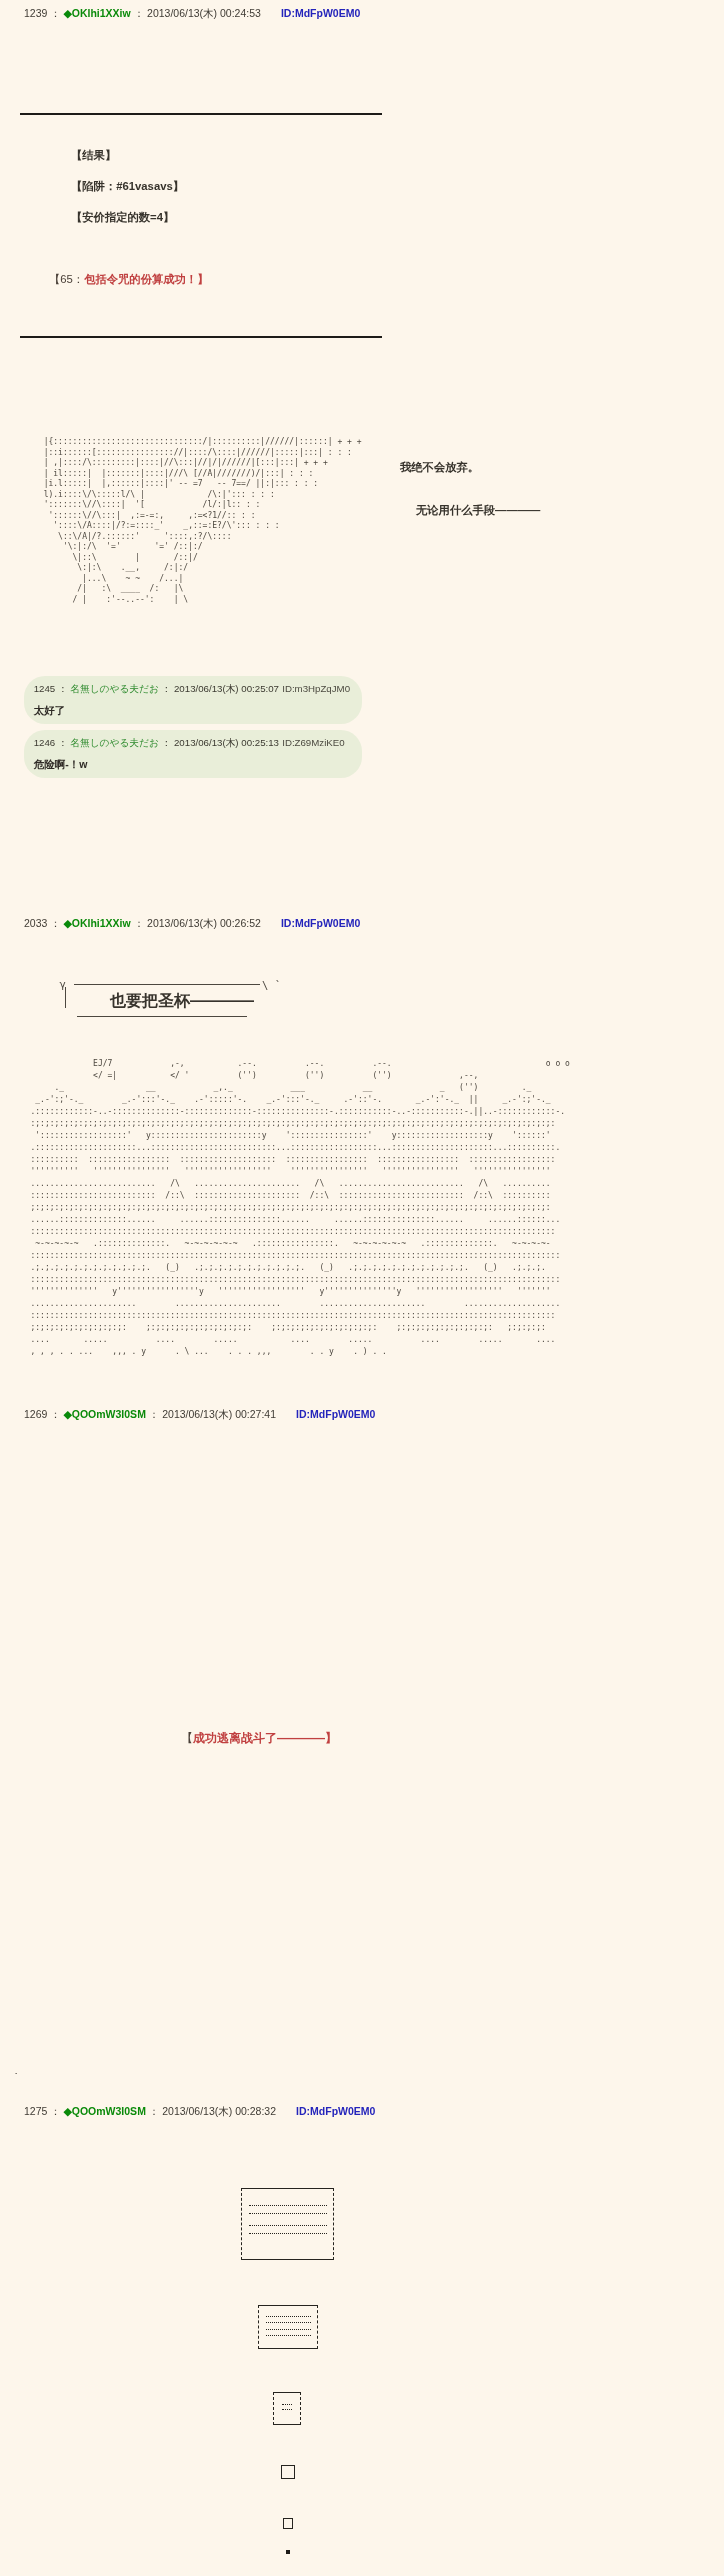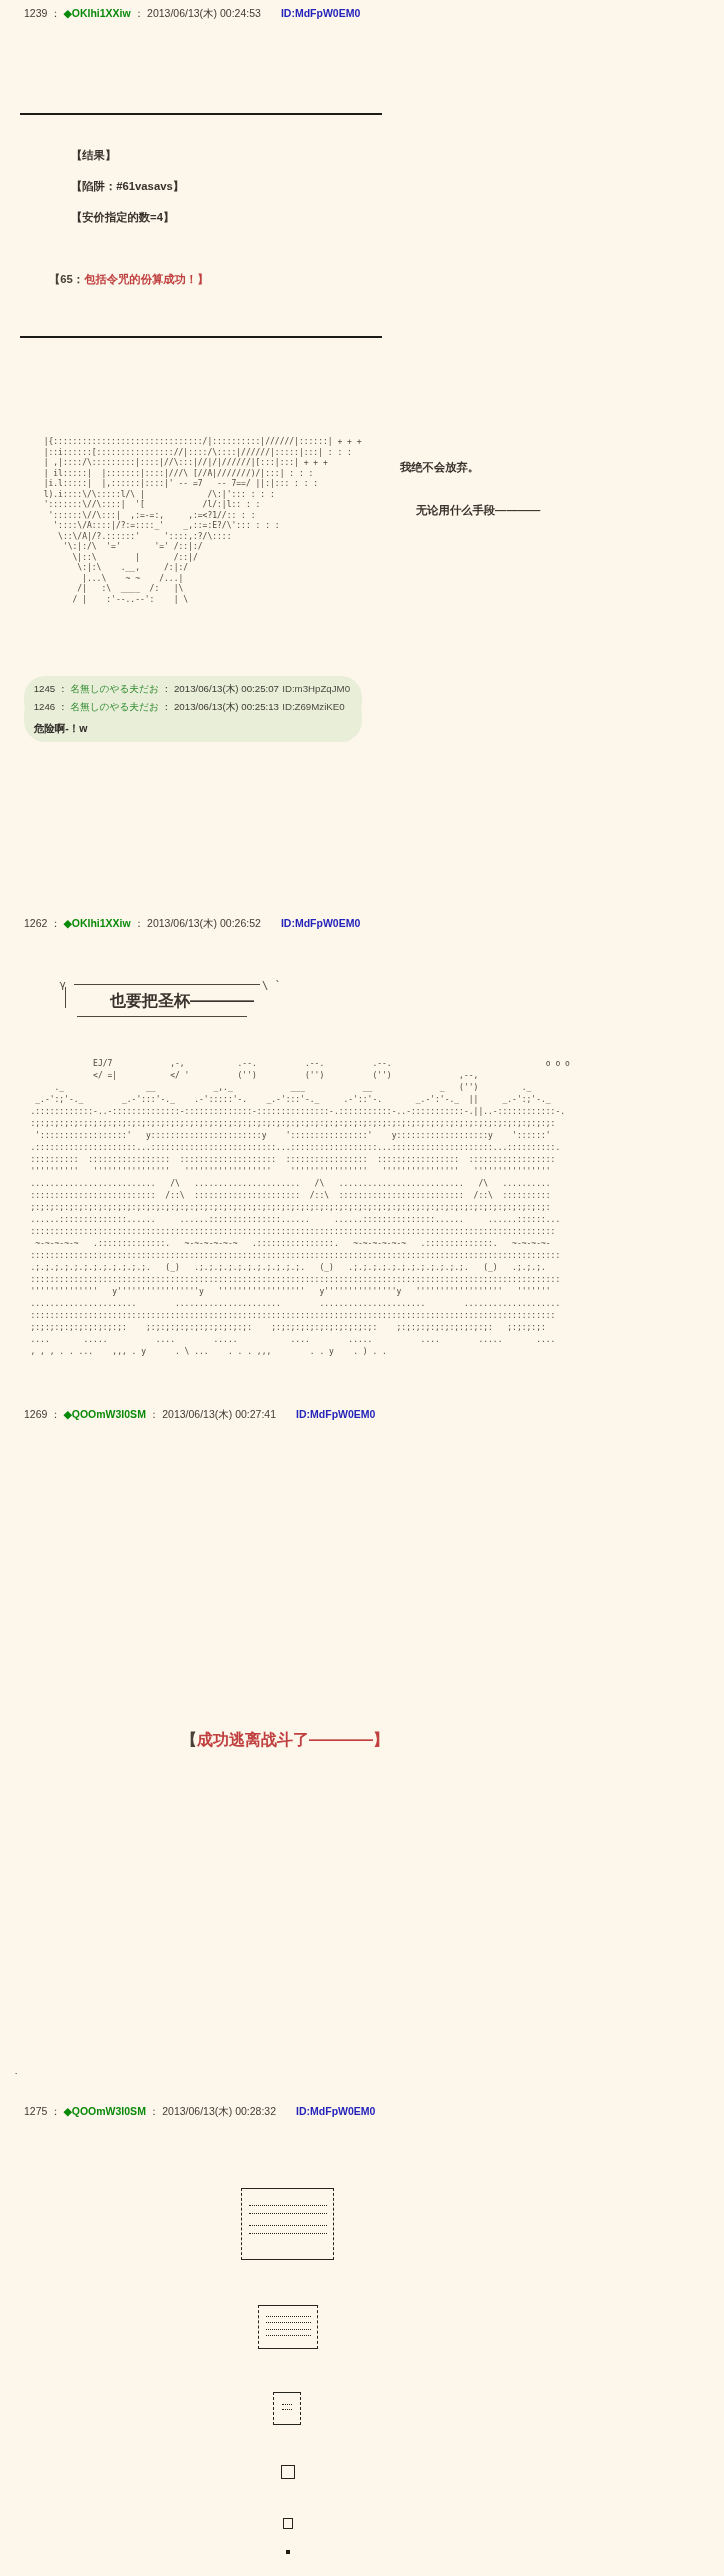--- a/index.html
+++ b/index.html
@@ -10,22 +10,22 @@
   .post-header{font-size:10.5px;white-space:nowrap;color:#3f3b34;}
   .post-header .num,.post-header .date{color:#3f3b34;font-weight:normal;}
   .post-header .sep{color:#3f3b34;}
   .trip-name{color:#0a8a0a;font-weight:bold;}
   .post-id{color:#2424bb;font-weight:bold;margin-left:20px;}
   
   .hr{height:1.6px;background:#1d1b18;}
   
   .cjk{font-weight:bold;color:#37332c;font-size:11.3px;white-space:nowrap;}
   .red{color:#c04040;font-weight:bold;}
-  .dark-bracket{color:#4a4038;font-weight:bold;}
-  .big{font-size:16px;}
+  .dark-bracket{color:#4a4038;font-weight:normal;}
+  .big{font-size:12px;}
   
   .reply{background:#e9eed9;width:319px;padding:6.5px 9.7px;border-radius:21px;}
   .reply-header{font-size:9.7px;color:#3c3a31;white-space:nowrap;}
   .reply-name{color:#2e8b2e;}
   .reply-id{color:#4c4a40;margin-left:3.2px;}
   .reply-body{font-size:10.5px;font-weight:bold;margin-top:8px;color:#2f2b26;white-space:nowrap;}
   
   pre.aa{font-family:"DejaVu Sans Mono",monospace;margin:0;white-space:pre;color:#4c473f;}
   .aa-portrait{font-size:8px;line-height:10.5px;}
   .aa-crowd{font-size:8px;line-height:12px;color:#56524a;}
@@ -84,31 +84,31 @@
   <div class="abs cjk" style="left:400px;top:460px;">我绝不会放弃。</div>
   <div class="abs cjk" style="left:416px;top:503px;">无论用什么手段————</div>
 
   <div class="abs reply" style="left:24px;top:676px;">
     <div class="reply-header">
       <span>1245</span><span> ： </span><span class="reply-name">名無しのやる夫だお</span><span> ： </span><span>2013/06/13(木) 00:25:07</span><span class="reply-id">ID:m3HpZqJM0</span>
     </div>
     <div class="reply-body">太好了</div>
   </div>
 
-  <div class="abs reply" style="left:24px;top:694px;">
+  <div class="abs reply" style="left:24px;top:730px;">
     <div class="reply-header">
       <span>1246</span><span> ： </span><span class="reply-name">名無しのやる夫だお</span><span> ： </span><span>2013/06/13(木) 00:25:13</span><span class="reply-id">ID:Z69MziKE0</span>
     </div>
     <div class="reply-body">危险啊-！w</div>
   </div>
 
 
 
   <div class="abs post-header" style="left:24px;top:917px;">
-    <span class="num">1262</span><span class="sep"> ： </span><span class="trip-name">◆OKlhi1XXiw</span><span class="sep"> ： </span><span class="date">2013/06/13(木) 00:26:52</span><span class="post-id">ID:MdFpW0EM0</span>
+    <span class="num">2033</span><span class="sep"> ： </span><span class="trip-name">◆OKlhi1XXiw</span><span class="sep"> ： </span><span class="date">2013/06/13(木) 00:26:52</span><span class="post-id">ID:MdFpW0EM0</span>
   </div>
 
   <div class="abs bubble" style="left:58px;top:976px;">
     <span class="gamma">γ</span>
     <div class="topline"></div>
     <span class="tail">\ `</span>
     <div class="vline"></div>
     <div class="btext">也要把圣杯————</div>
     <div class="botline"></div>
   </div>

